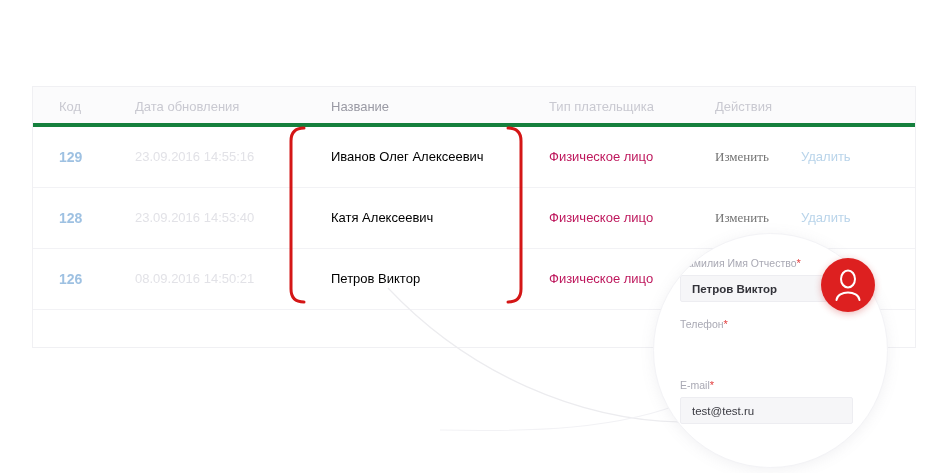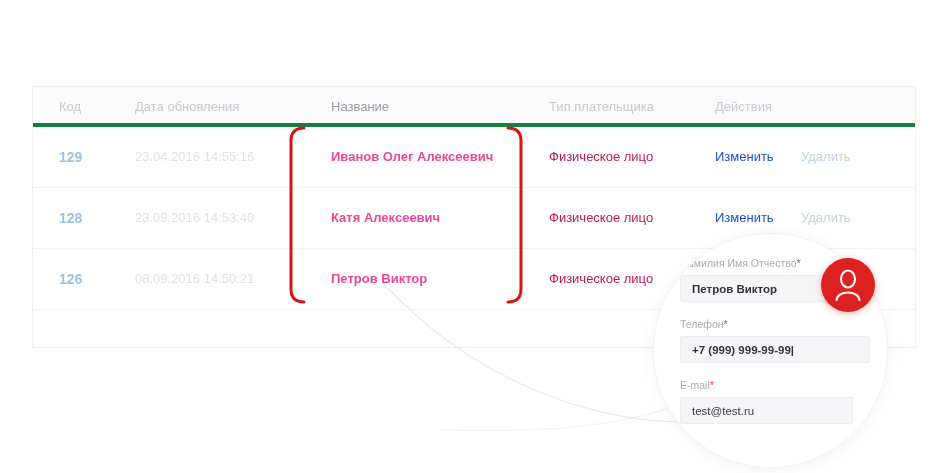--- a/index.html
+++ b/index.html
@@ -45,23 +45,23 @@
     border-bottom:1px solid #f2f2f5;
     box-sizing:border-box;
   }
   .row.last{border-bottom:1px solid #f2f2f5;}
   .cell{
     position:absolute;top:22px;
     font-size:13px;white-space:nowrap;
   }
   .c-code{color:#9ec1e2;font-weight:bold;font-size:14px;}
   .c-date{color:#e2e2e7;}
-  .c-name{color:#ec4899;font-weight:bold;text-align:right;}
+  .c-name{color:#000000;font-weight:normal;text-align:right;}
   .c-type{color:#be185d;}
-  .c-act{color:#1d4ed8;}
+  .c-act{color:#737373;font-family:Liberation Serif, serif;}
   .c-act2{color:#b9d4ea;}
 
   
   .x-code{left:26px;}
   .x-date{left:102px;}
   .x-name{left:298px;}
   .x-type{left:516px;}
   .x-act1{left:682px;}
   .x-act2{left:768px;}
 
@@ -121,21 +121,21 @@
     <div class="thead">
       <div class="th x-code">Код</div>
       <div class="th x-date">Дата обновления</div>
       <div class="th x-name strong">Название</div>
       <div class="th x-type">Тип плательщика</div>
       <div class="th x-act1">Действия</div>
     </div>
 
     <div class="row" style="top:40px;">
       <div class="cell c-code x-code">129</div>
-      <div class="cell c-date x-date">23.04.2016 14:55:16</div>
+      <div class="cell c-date x-date">23.09.2016 14:55:16</div>
       <div class="cell c-name x-name">Иванов Олег Алексеевич</div>
       <div class="cell c-type x-type">Физическое лицо</div>
       <div class="cell c-act  x-act1">Изменить</div>
       <div class="cell c-act2 x-act2">Удалить</div>
     </div>
 
     <div class="row" style="top:101px;">
       <div class="cell c-code x-code">128</div>
       <div class="cell c-date x-date">23.09.2016 14:53:40</div>
       <div class="cell c-name x-name">Катя Алексеевич</div>
@@ -172,23 +172,20 @@
       <div class="fld-label" style="left:26px;top:23px;">
         <span>Фамилия Имя Отчество</span><span class="req">*</span>
       </div>
       <div class="fld-input" style="left:26px;top:41px;width:185px;">
         <div class="fld-value" style="left:11px;top:0;">Петров Виктор</div>
       </div>
 
       <div class="fld-label" style="left:26px;top:84px;">
         <span>Телефон</span><span class="req">*</span>
       </div>
-      <div class="fld-input" style="left:26px;top:102px;width:190px;">
-        <div class="fld-value" style="left:11px;top:0;">+7 (999) 999-99-99|</div>
-      </div>
 
       <div class="fld-label" style="left:26px;top:145px;">
         <span>E-mail</span><span class="req">*</span>
       </div>
       <div class="fld-input" style="left:26px;top:163px;width:173px;">
         <div class="fld-value plain" style="left:11px;top:0;">test@test.ru</div>
       </div>
 
     </div>
 

